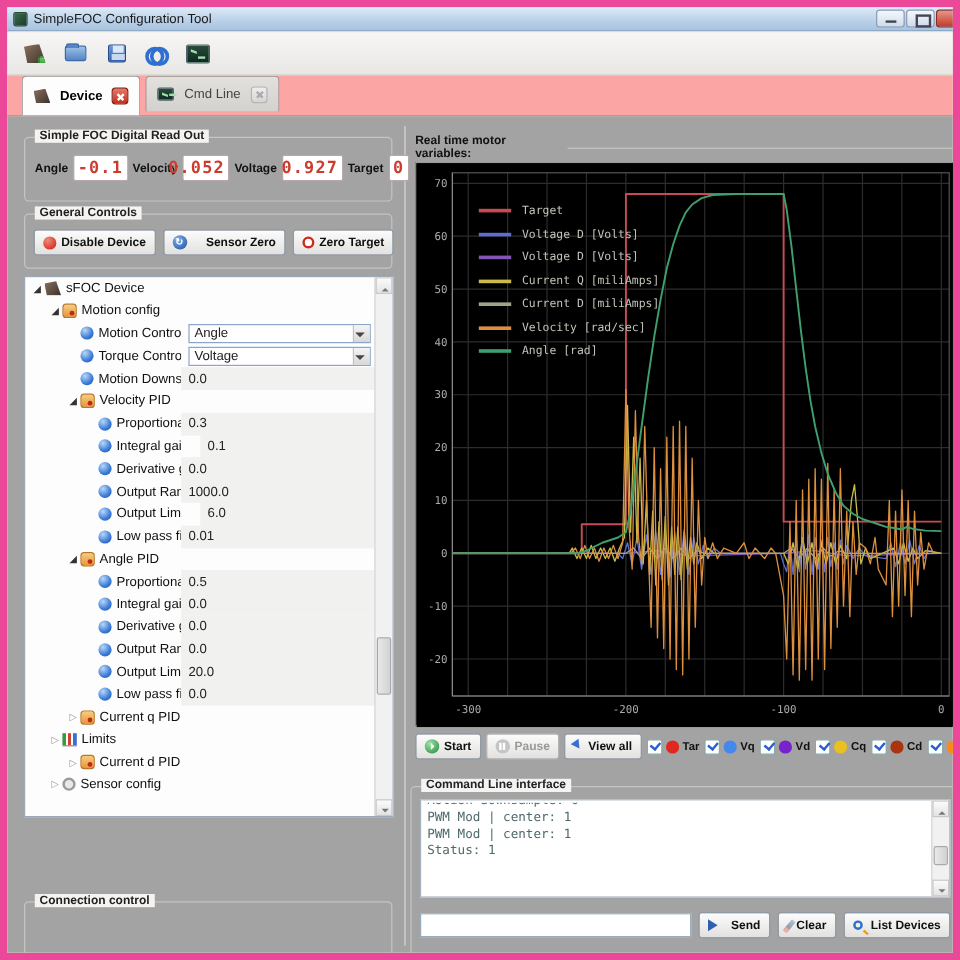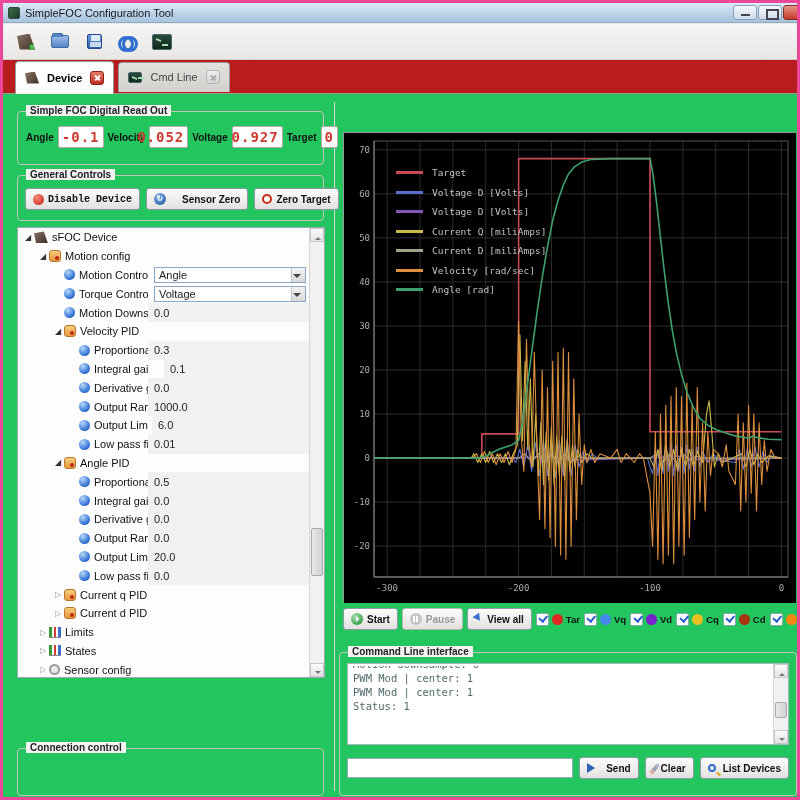--- a/index.html
+++ b/index.html
@@ -1,17 +1,17 @@
 <!DOCTYPE html>
 <html><head>
 <meta charset="utf-8">
 <style>
   * { margin:0; padding:0; box-sizing:border-box; }
   html,body { width:800px; height:800px; font-family:"Liberation Sans",sans-serif; background:#e9e7e4; overflow:hidden; }
-  .window { position:absolute; inset:0; border:3px solid #ec4899; background:#eceae7; overflow:hidden; }
+  .window { position:absolute; inset:0; border:6px solid #ec4899; background:#eceae7; overflow:hidden; }
 
   
   .titlebar { position:absolute; left:0; top:0; right:0; height:20px;
     background:linear-gradient(#dcebf7,#b9d0e8 60%,#a8c4e0); border-bottom:1px solid #8fa9c4;
     display:flex; align-items:center; padding-left:5px; }
   .app-icon { width:12px; height:12px; background:linear-gradient(135deg,#3a6f4a,#1d3b2a); border:1px solid #2a4a35; border-radius:2px; margin-right:5px; }
   .titlebar .title { font-size:11px; color:#1a1a1a; }
   .win-btns { position:absolute; right:0; top:2px; display:flex; }
   .win-btn { width:24px; height:15px; border:1px solid #8ba0b8; border-radius:3px; margin-left:1px;
     background:linear-gradient(#f4f8fb,#cfdcea); position:relative; }
@@ -32,34 +32,34 @@
   .ico-save::before { content:""; position:absolute; left:3px; top:0; width:9px; height:6px; background:#dce8f6; }
   .ico-save::after { content:""; position:absolute; left:2px; bottom:1px; width:11px; height:5px; background:#c8d8ee; }
   .ico-binoc { width:20px; height:12px; }
   .ico-binoc::before,.ico-binoc::after { content:""; position:absolute; top:0; width:10px; height:10px; border:3px solid #2f6fd0; border-radius:50%; }
   .ico-binoc::before { left:0; } .ico-binoc::after { right:0; }
   .ico-term { width:20px; height:16px; background:linear-gradient(#2a4a3a,#0f2a1e); border:1px solid #44666a; border-radius:2px; }
   .ico-term::before { content:""; position:absolute; left:3px; top:4px; width:5px; height:2px; background:#9fe0b0; transform:skewY(20deg); }
   .ico-term::after { content:""; position:absolute; left:9px; bottom:3px; width:6px; height:2px; background:#9fe0b0; }
 
   
-  .tabbar { position:absolute; left:0; top:57px; right:0; height:34px; padding-left:12px; display:flex; align-items:center; border-bottom:1px solid #9a9a9a; background:#b91c1c; }
+  .tabbar { position:absolute; left:0; top:57px; right:0; height:34px; padding-left:12px; display:flex; align-items:flex-start; border-bottom:1px solid #9a9a9a; background:#fca5a5; }
   .tab { display:flex; align-items:center; gap:8px; padding:0 9px; height:30px; border:1px solid #9a9a9a; border-bottom:none; border-radius:4px 4px 0 0; font-size:11px; margin-right:4px; }
   .tab.active { background:#fdfdfd; height:33px; margin-bottom:-1px; font-weight:bold; }
   .tab.inactive { background:linear-gradient(#e3e1de,#d3d1ce); color:#444; }
   .tab .ico-device { width:14px; height:12px; }
   .tab .ico-term { width:14px; height:11px; }
   .xbox { width:14px; height:14px; border-radius:3px; position:relative; }
   .xbox.red { background:linear-gradient(#e87868,#c03020); border:1px solid #8a2018; }
   .xbox.gray { background:linear-gradient(#eeeeee,#d5d5d5); border:1px solid #b5b5b5; }
   .xbox::before,.xbox::after { content:""; position:absolute; left:3px; top:5.5px; width:7px; height:1.6px; background:#fff; }
   .xbox::before { transform:rotate(45deg);} .xbox::after { transform:rotate(-45deg);}
   .xbox.gray::before,.xbox.gray::after { background:#aaa; }
 
-  .content { position:absolute; left:0; top:91px; right:0; bottom:0; background:#22c55e; }
+  .content { position:absolute; left:0; top:91px; right:0; bottom:0; background:#a3a3a3; }
   .vdivider { position:absolute; left:331px; top:8px; bottom:6px; width:1px; background:#dcdad7; }
 
   
   .group { position:absolute; border:1px solid #c6c4c1; border-radius:4px; }
   .group-title { position:absolute; top:-7px; left:8px; background:#f4f3f1; padding:0 4px; font-size:10px; font-weight:bold; color:#222; white-space:nowrap; }
 
   
   .readout-row { position:absolute; left:8px; right:8px; top:14px; display:flex; align-items:center; gap:4px; }
   .ro-label { font-size:10px; font-weight:bold; color:#111; }
   .seg-box { height:22px; border:1px solid #b9a8a8; background:#fff; border-radius:2px;
@@ -212,21 +212,21 @@
         <span class="ro-label">Voltage</span>
         <span class="seg-box" style="width:51px;">0.927</span>
         <span class="ro-label">Target</span>
         <span class="seg-box" style="flex:1;">0</span>
       </div>
     </div>
 
     <div class="group" style="left:14px; top:81px; width:307px; height:46px;">
       <span class="group-title">General Controls</span>
       <div style="position:absolute; left:7px; right:7px; top:12px; display:flex; gap:6px;">
-        <span class="btn" style="flex:1;font-family:Liberation Mono, monospace;">
+        <span class="btn" style="flex:1;">
             <span class="i-reddot"></span>
             <span>Disable Device</span>
           </span>
         <span class="btn" style="flex:1;gap:16px;">
             <span class="i-bluearrow"></span>
             <span>Sensor Zero</span>
           </span>
         <span class="btn" style="flex:1;">
             <span class="i-redring"></span>
             <span>Zero Target</span>
@@ -324,21 +324,21 @@
             <span class="t-label" style="width: 54px; flex: 0 0 auto; overflow: hidden;">Output Ramp</span>
             <span class="t-valuecell striped" style="margin-left: 0px;">
               <span>1000.0</span>
             </span>
           </div>
           <div class="tree-row">
             <span style="width: 49px; flex: 0 0 auto;"></span>
             <span class="exp"></span>
             <span class="t-ico icon-param" style="position: relative;"></span>
             <span class="t-label" style="width: 54px; flex: 0 0 auto; overflow: hidden;">Output Limit</span>
-            <span class="t-valuecell striped" style="margin-left: 4px;">
+            <span class="t-valuecell striped" style="margin-left: 16px;">
               <span>6.0</span>
             </span>
           </div>
           <div class="tree-row">
             <span style="width: 49px; flex: 0 0 auto;"></span>
             <span class="exp"></span>
             <span class="t-ico icon-param" style="position: relative;"></span>
             <span class="t-label" style="width: 54px; flex: 0 0 auto; overflow: hidden;">Low pass filter</span>
             <span class="t-valuecell striped" style="margin-left: 0px;">
               <span>0.01</span>
@@ -406,38 +406,31 @@
             </span>
           </div>
           <div class="tree-row">
             <span style="width: 34px; flex: 0 0 auto;"></span>
             <span class="exp exp-closed"></span>
             <span class="t-ico icon-pid" style="position: relative;"></span>
             <span class="t-label">Current q PID</span>
             <span class="t-valuecell" style="margin-left: 0px;"></span>
           </div>
           <div class="tree-row">
+            <span style="width: 19px; flex: 0 0 auto;"></span>
+            <span class="exp exp-closed"></span>
+            <span class="t-ico icon-chart3" style="position: relative;"></span>
+            <span class="t-label">Limits</span>
+            <span class="t-valuecell" style="margin-left: 0px;"></span>
+          </div>
+          <div class="tree-row">
             <span style="width: 34px; flex: 0 0 auto;"></span>
             <span class="exp exp-closed"></span>
             <span class="t-ico icon-pid" style="position: relative;"></span>
             <span class="t-label">Current d PID</span>
-            <span class="t-valuecell" style="margin-left: 0px;"></span>
-          </div>
-          <div class="tree-row">
-            <span style="width: 19px; flex: 0 0 auto;"></span>
-            <span class="exp exp-closed"></span>
-            <span class="t-ico icon-chart3" style="position: relative;"></span>
-            <span class="t-label">Limits</span>
-            <span class="t-valuecell" style="margin-left: 0px;"></span>
-          </div>
-          <div class="tree-row">
-            <span style="width: 19px; flex: 0 0 auto;"></span>
-            <span class="exp exp-closed"></span>
-            <span class="t-ico icon-chart3" style="position: relative;"></span>
-            <span class="t-label">States</span>
             <span class="t-valuecell" style="margin-left: 0px;"></span>
           </div>
           <div class="tree-row">
             <span style="width: 19px; flex: 0 0 auto;"></span>
             <span class="exp exp-closed"></span>
             <span class="t-ico icon-sensor" style="position: relative;"></span>
             <span class="t-label">Sensor config</span>
             <span class="t-valuecell" style="margin-left: 0px;"></span>
           </div>
         </div>
@@ -446,20 +439,23 @@
         <span class="vs-thumb" style="top:300px; height:48px;"></span>
         <span class="vs-down"></span>
       </div>
     </div>
 
 
     <div class="group" style="left:14px; top:654px; width:307px; height:48px;">
       <span class="group-title">Connection control</span>
     </div>
 
+    <div class="rt-title" style="left:340px; top:15px;">
+      <span>Real time motor variables:</span>
+    </div>
 
     <div class="chart-box" style="left:340px; top:38px; width:452px; height:470px;">
       <div id="chart-svg"><svg width="452" height="470" xmlns="http://www.w3.org/2000/svg">
             <rect x="0" y="0" width="452" height="470" fill="#000000"></rect>
             <line x1="43.14285714285714" y1="8" x2="43.14285714285714" y2="444" stroke="#2d2d2d" stroke-width="1"></line>
             <line x1="76" y1="8" x2="76" y2="444" stroke="#2d2d2d" stroke-width="1"></line>
             <line x1="108.85714285714285" y1="8" x2="108.85714285714285" y2="444" stroke="#2d2d2d" stroke-width="1"></line>
             <line x1="141.71428571428572" y1="8" x2="141.71428571428572" y2="444" stroke="#2d2d2d" stroke-width="1"></line>
             <line x1="174.57142857142856" y1="8" x2="174.57142857142856" y2="444" stroke="#2d2d2d" stroke-width="1"></line>
             <line x1="207.42857142857142" y1="8" x2="207.42857142857142" y2="444" stroke="#2d2d2d" stroke-width="1"></line>

